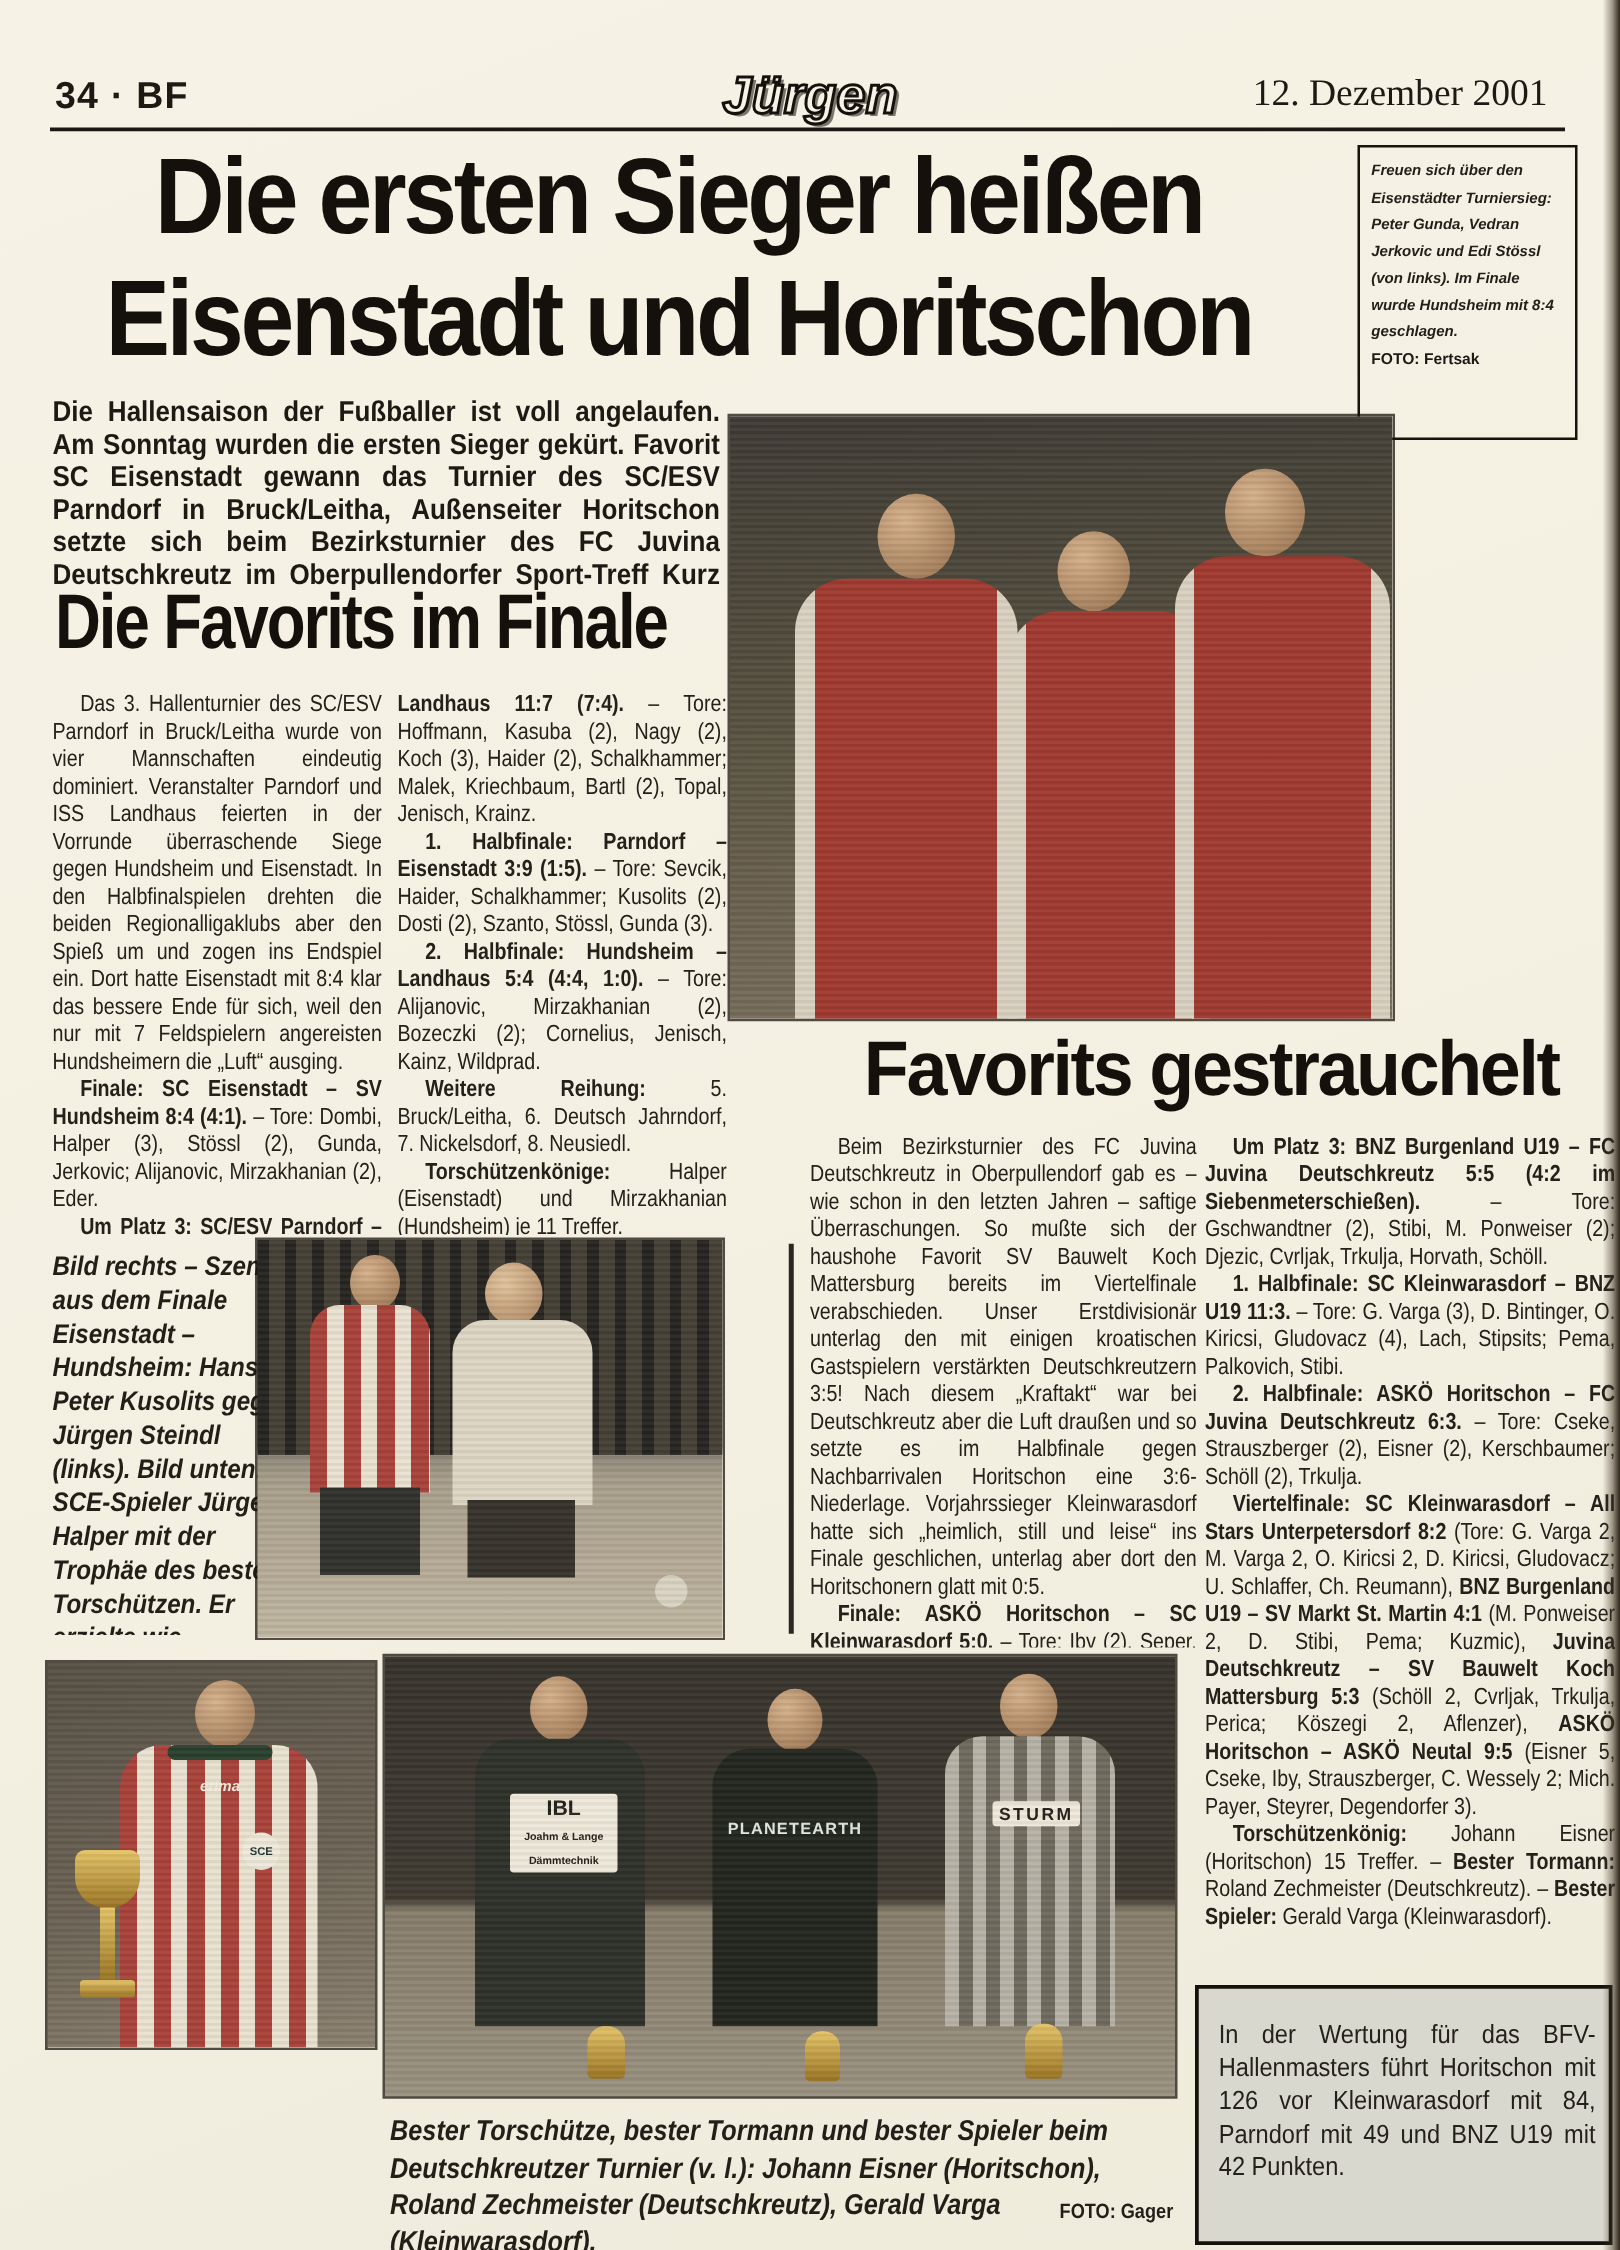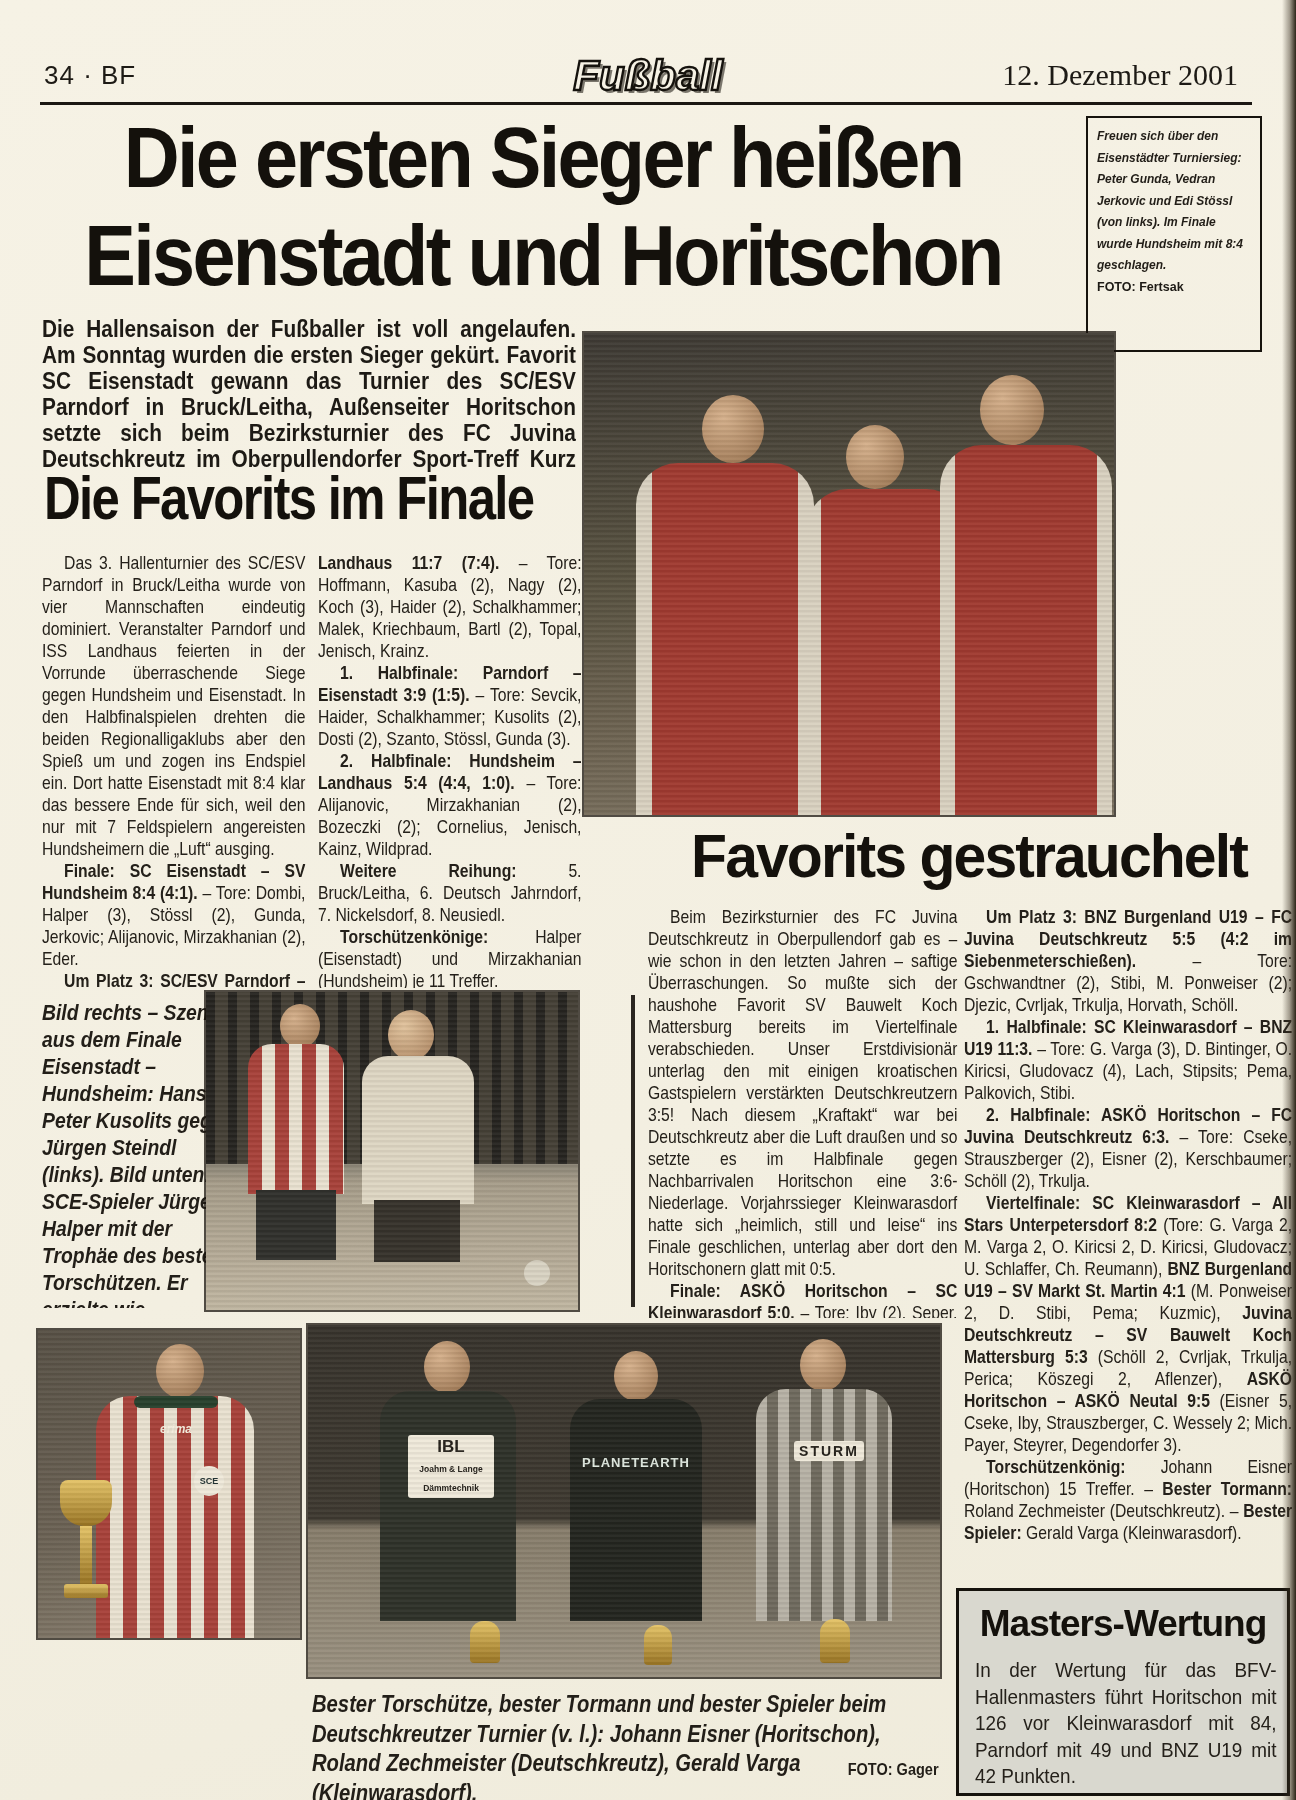--- a/index.html
+++ b/index.html
@@ -2,21 +2,21 @@
 <html lang="de"><head>
 <meta charset="utf-8">
 <style>
   html,body{margin:0;padding:0;background:#888;}
   .page{position:relative;width:1296px;height:1800px;margin:0 auto;overflow:hidden;
         background:linear-gradient(160deg,#f6f2e5 0%,#f3efe1 60%,#efebdb 100%);
         font-family:"Liberation Sans",sans-serif;color:#1d1a15;}
   .edge{position:absolute;top:0;right:0;width:14px;height:100%;
         background:linear-gradient(to right,rgba(60,50,35,0) 0%,rgba(60,50,35,.45) 55%,#2c2518 100%);}
   
-  .hdr-left{position:absolute;left:44px;top:60px;font-size:26px;font-weight:normal;letter-spacing:1px;}
+  .hdr-left{position:absolute;left:44px;top:60px;font-size:30px;font-weight:bold;letter-spacing:1px;}
   .hdr-center{position:absolute;left:468px;top:52px;width:360px;text-align:center;
         font-size:42px;font-weight:bold;font-style:italic;color:#f6f2e5;
         -webkit-text-stroke:2.4px #15120d;text-shadow:3px 3px 0 rgba(20,16,10,.55);}
   .hdr-right{position:absolute;right:58px;top:58px;font-family:"Liberation Serif",serif;font-size:30px;margin-left:44px;}
   .hdr-rule{position:absolute;left:40px;right:44px;top:102px;height:3px;background:#1b1712;}
   
   .headline{position:absolute;left:48px;top:108px;width:1100px;margin:0;text-align:center;
         font-size:86px;line-height:98px;font-weight:bold;letter-spacing:-3px;color:#14110c;
         transform:scaleX(.9);transform-origin:0 0;}
   .headline span{display:block;}
@@ -81,21 +81,21 @@
   .gold{background:linear-gradient(180deg,#e5c468,#9a7524);}
   .badge{position:absolute;width:30px;height:30px;border-radius:50%;background:#efe9da;color:#233;
         font-size:9px;font-weight:bold;display:flex;align-items:center;justify-content:center;}
 </style>
 </head>
 <body>
 
 <div class="page">
 
   <div class="hdr-left">34 · BF</div>
-  <div class="hdr-center">Fußball</div>
+  <div class="hdr-center">Jürgen</div>
   <div class="hdr-right">12. Dezember 2001</div>
   <div class="hdr-rule"></div>
 
   <h1 class="headline">
     <span>Die ersten Sieger heißen</span>
     <span>Eisenstadt und Horitschon</span>
   </h1>
 
   <div class="capbox">
     <div class="capbox-text">Freuen sich über den Eisenstädter Turniersieg: Peter Gunda, Vedran Jerkovic und Edi Stössl (von links). Im Finale wurde Hundsheim mit 8:4 geschlagen.</div>
@@ -192,18 +192,17 @@
     <div class="gold" style="position:absolute;left:26px;top:254px;width:44px;height:14px;border-radius:3px;"></div>
     <div class="grain"></div>
   </div>
 
   <div class="bottomcap">
     <span>Bester Torschütze, bester Tormann und bester Spieler beim Deutschkreutzer Turnier (v. l.): Johann Eisner (Horitschon), Roland Zechmeister (Deutschkreutz), Gerald Varga (Kleinwarasdorf).</span>
     <span class="bc-credit">FOTO: Gager</span>
   </div>
 
   <div class="masters">
-    <div class="m-title">Masters-Wertung</div>
     <div class="m-text">In der Wertung für das BFV-Hallenmasters führt Horitschon mit 126 vor Kleinwarasdorf mit 84, Parndorf mit 49 und BNZ U19 mit 42 Punkten.</div>
   </div>
 
   <div class="edge"></div>
 </div>
 
 </body></html>

